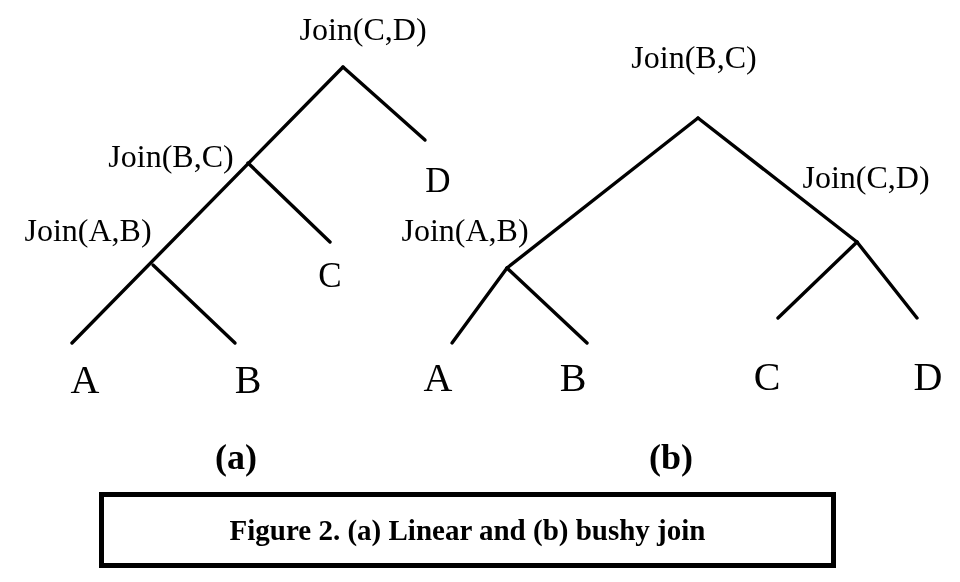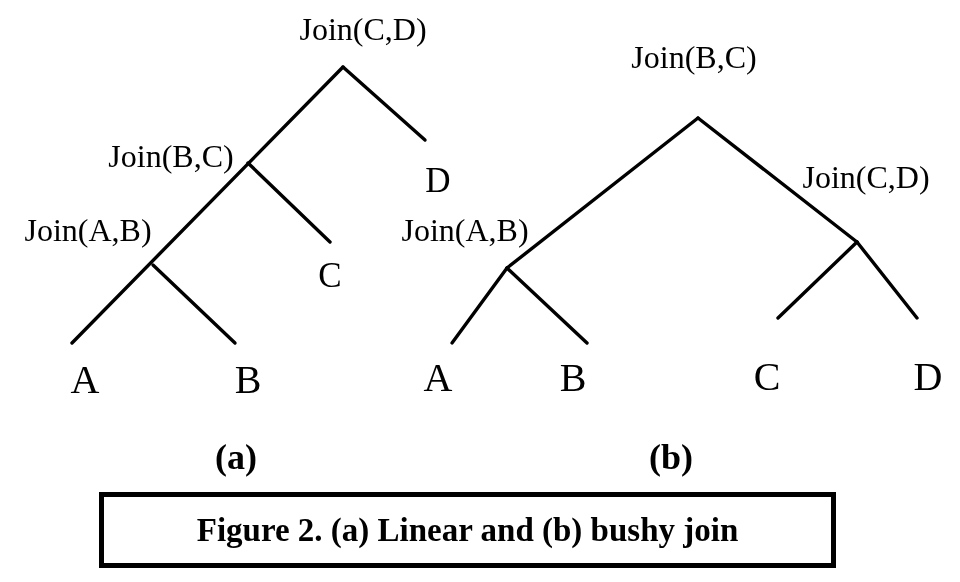--- a/index.html
+++ b/index.html
@@ -41,21 +41,21 @@
     height: 76px;
     box-sizing: border-box;
     border: 5px solid #000000;
     background: #ffffff;
     display: flex;
     align-items: center;
     justify-content: center;
   }
   .caption-text {
     font-weight: bold;
-    font-size: 33px;
+    font-size: 29px;
     line-height: 1;
     white-space: nowrap;
     color: #000000;
   }
 </style>
 </head>
 <body>
 
 <div class="figure">
 

